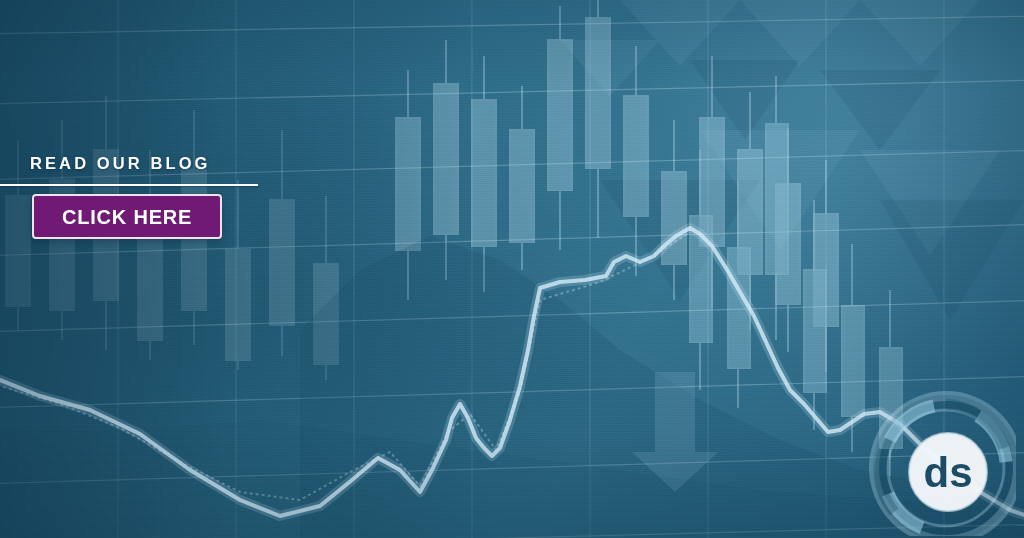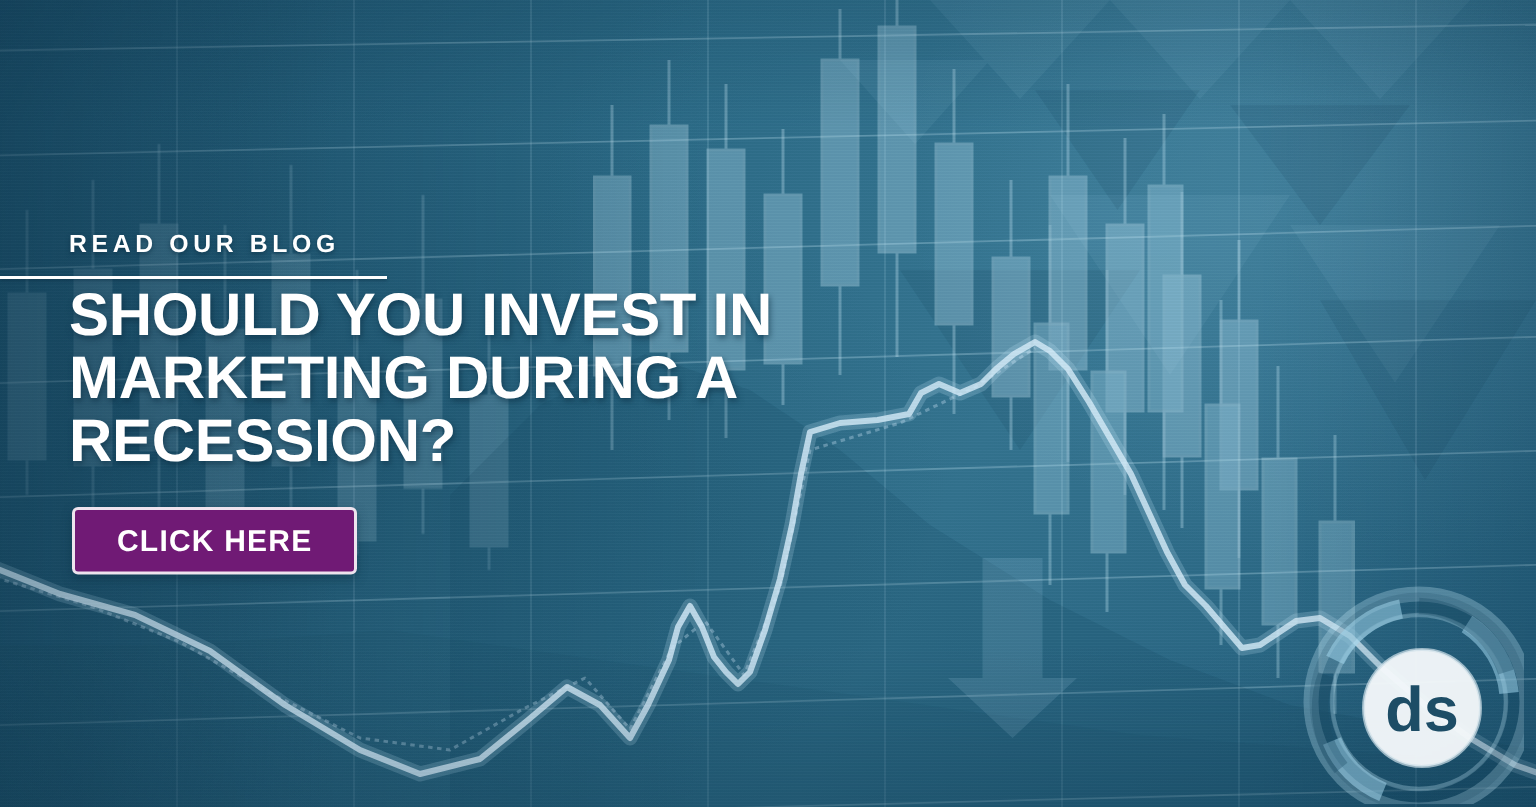--- a/index.html
+++ b/index.html
@@ -62,21 +62,21 @@
   }
 
   svg.layer { display: block; }
 
   
   .content {
     position: absolute;
     left: 0;
     top: 0;
     width: 560px;
-    padding-left: 46px;
+    padding-left: 30px;
     z-index: 20;
   }
 
   .eyebrow {
     margin: 0;
     padding-top: 155px;
     color: #ffffff;
     font-size: 16.5px;
     font-weight: bold;
     letter-spacing: 3.1px;
@@ -271,21 +271,20 @@
   </svg>
 
   <div class="layer scanlines"></div>
   <div class="layer vignette"></div>
 
   <div class="content">
     <p class="eyebrow">READ OUR BLOG</p>
 
     <div class="rule"></div>
 
-    <h1 class="headline">SHOULD YOU INVEST IN MARKETING DURING A RECESSION?</h1>
 
     <a class="cta" href="#">CLICK HERE</a>
   </div>
 
   <svg class="logo" viewBox="0 0 156 150">
     <g opacity="0.30" fill="none" stroke="#bfe3f2">
       <circle cx="86" cy="82" r="72" stroke-width="10"></circle>
       <circle cx="86" cy="82" r="58" stroke-width="3"></circle>
     </g>
     <g opacity="0.16" fill="none" stroke="#0c3a52">

